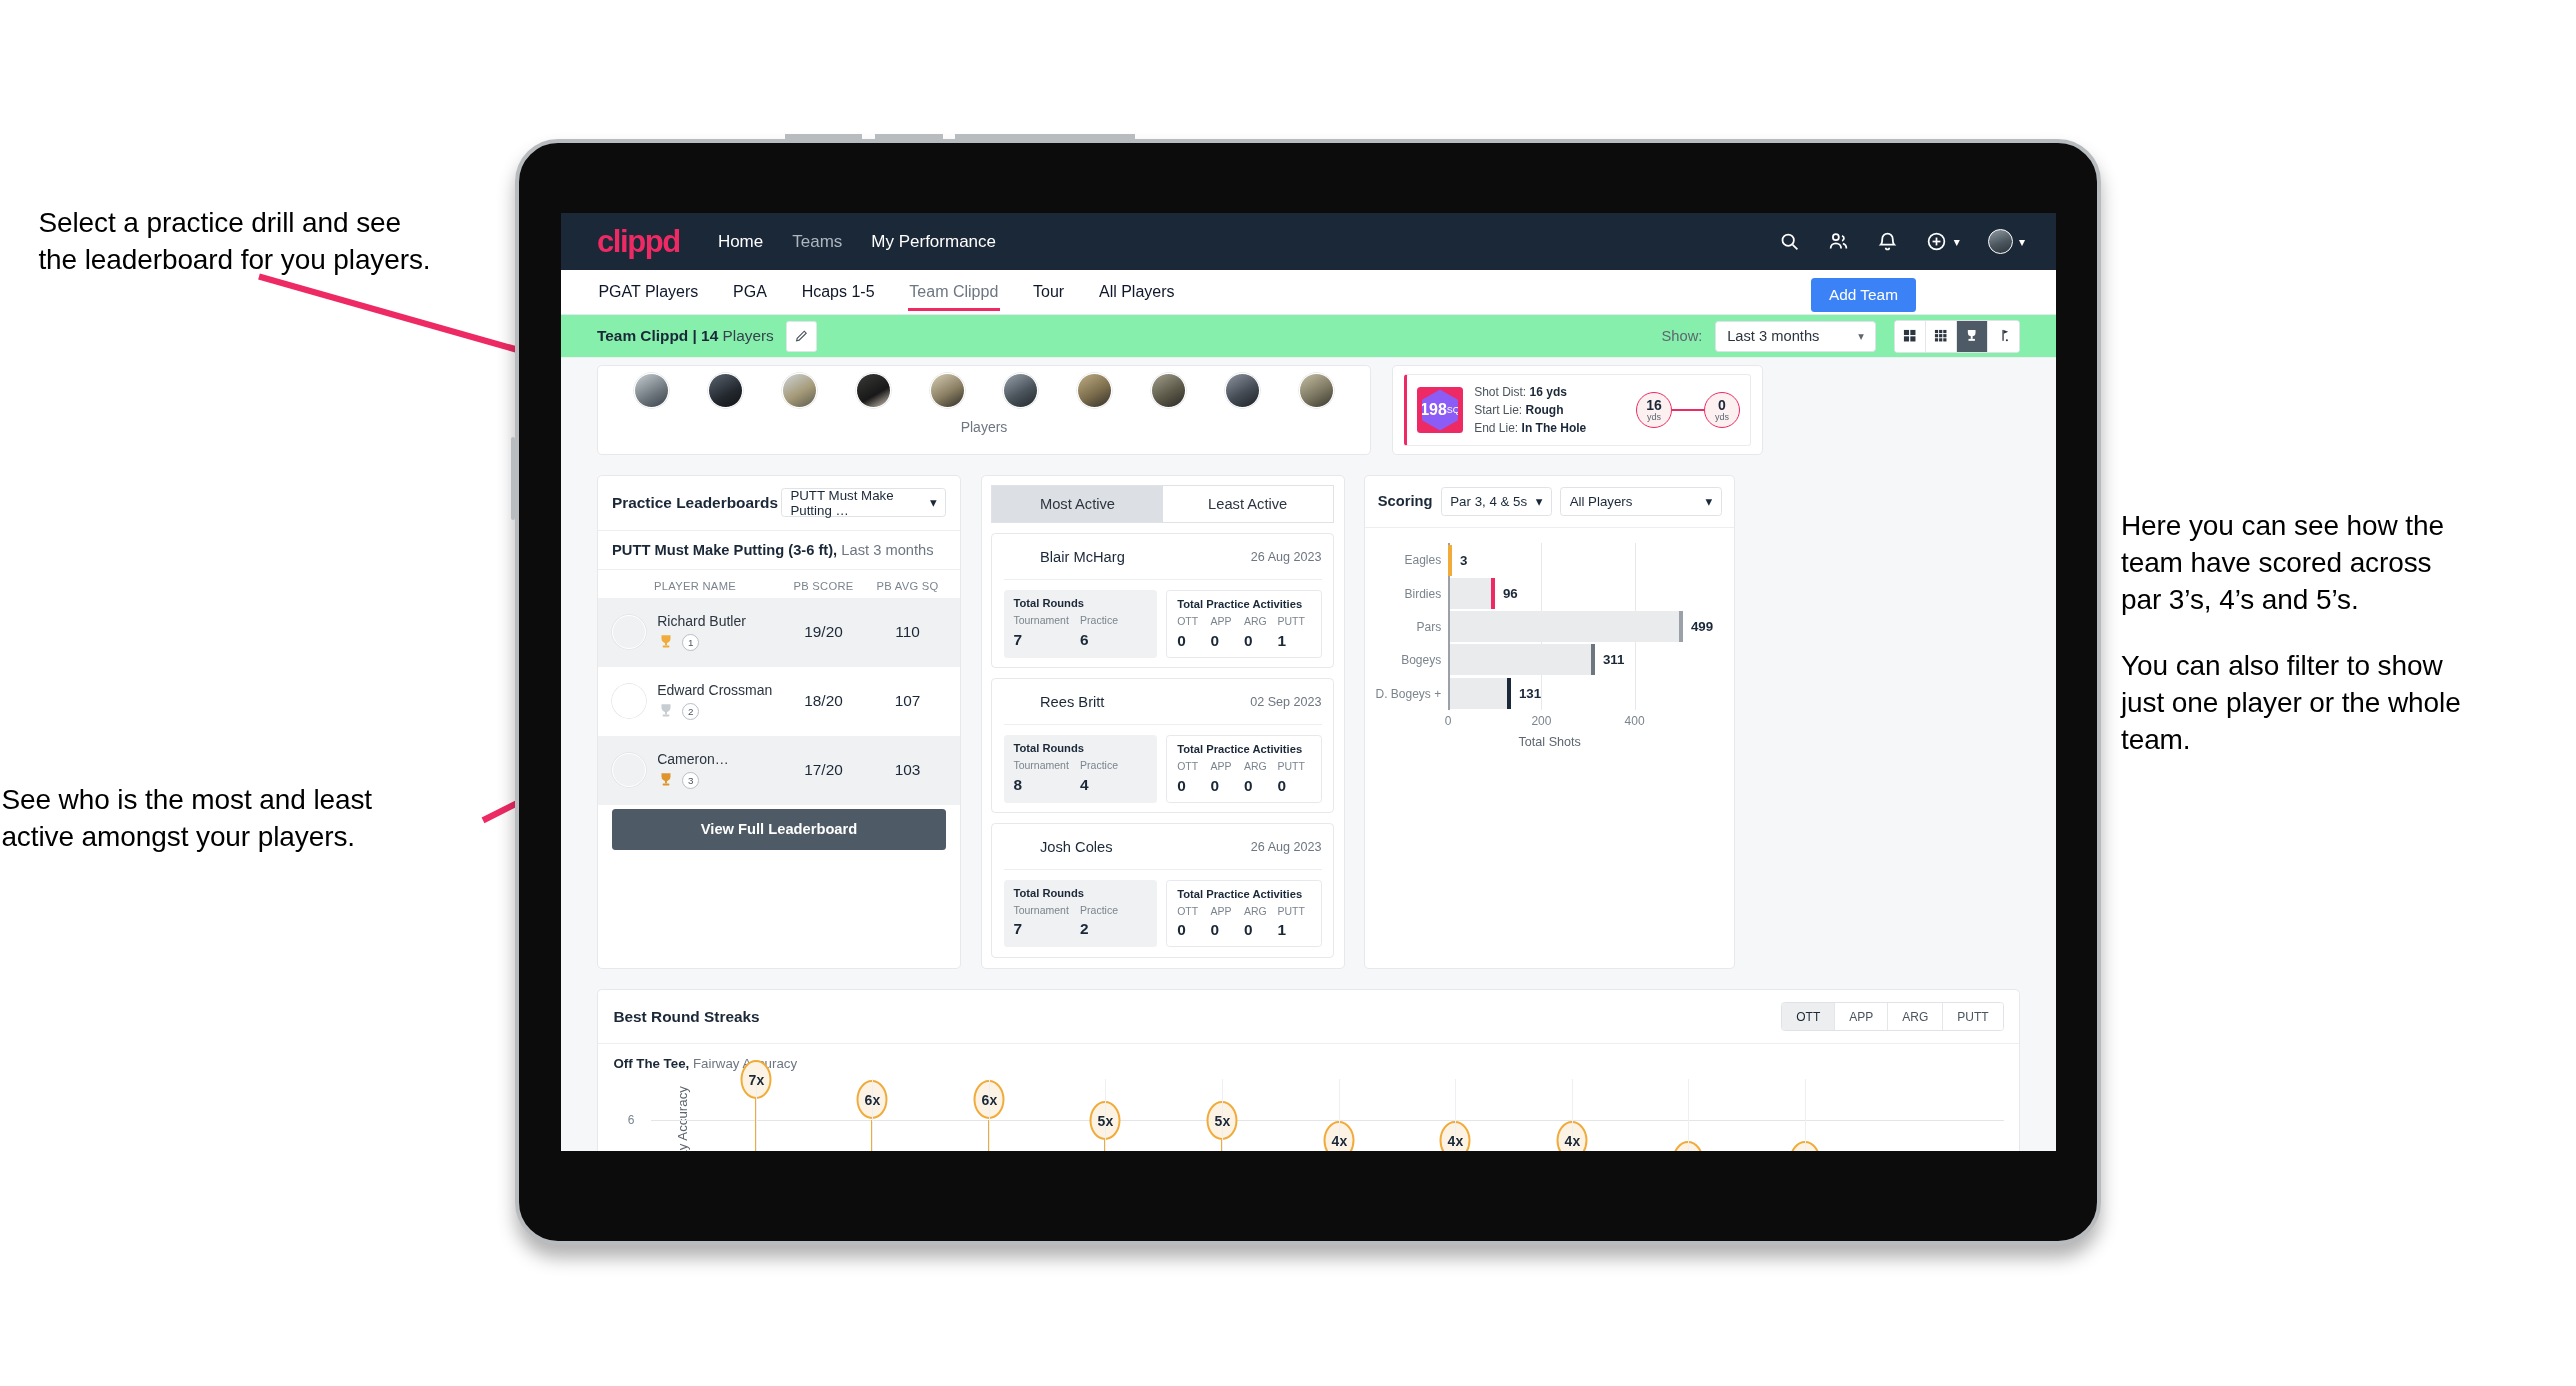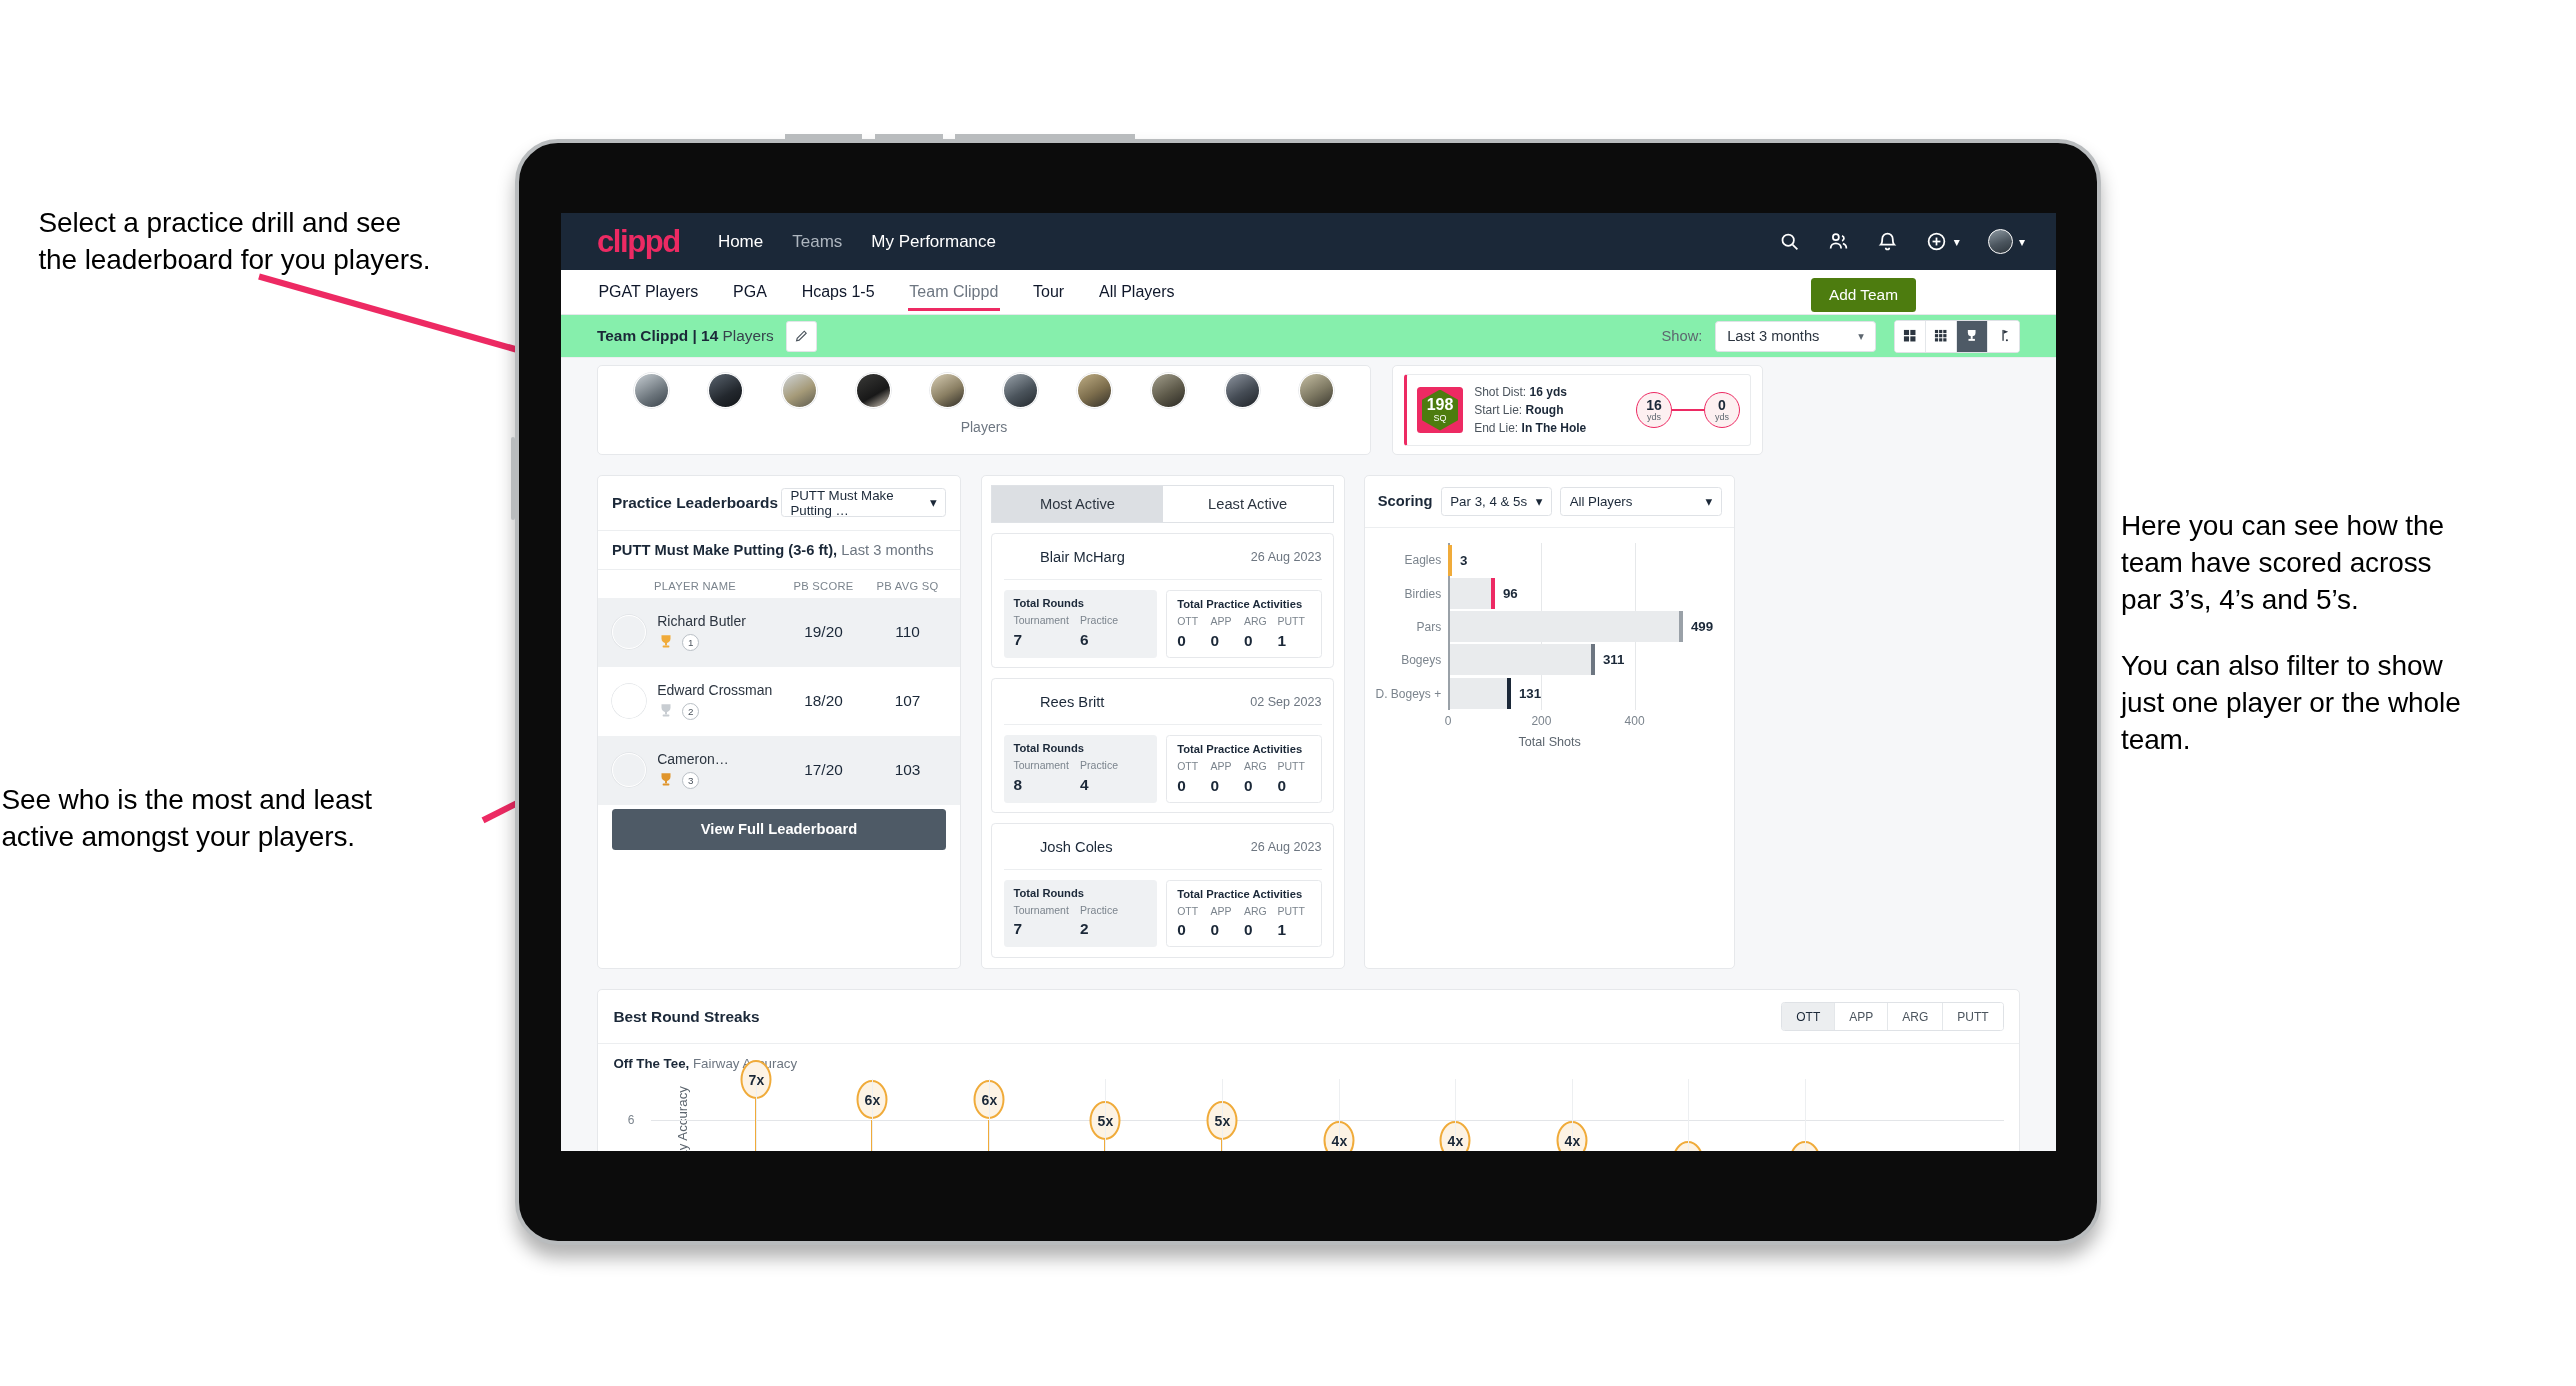--- a/index.html
+++ b/index.html
@@ -94,21 +94,21 @@
     font-size: 16px; color: #0f172a; margin-right: 32px;
     position: relative; padding: 9.8px 1.4px; white-space: nowrap;
   }
   .tab.active { color: #6d7681; }
   .tab.active::after {
     content: ""; position: absolute; left: 0; right: 0; bottom: 0;
     height: 2.8px; background: #ed2a63;
   }
   .addteam {
     position: absolute; right: 140px; top: 8.4px;
-    background: #4d7c0f; color: #fff;
+    background: #3b82f6; color: #fff;
     font-size: 15.4px; padding: 7.7px 18px; border-radius: 3.5px;
     white-space: nowrap;
   }
 
   
   .subhead {
     height: 43px; background: #86efac;
     display: flex; align-items: center; padding: 0 36px;
     border-bottom: 0.7px solid #eceef0;
   }
@@ -167,23 +167,23 @@
     flex:1; display:flex; align-items:center; height: 100%;
     border:0.7px solid #e9ebed; border-left: 3.5px solid #ed2a63; border-radius:3.5px;
     padding: 0 9.8px;
   }
   .sqbadge {
     width: 46px; height: 46px; background: #ed2a63; border-radius: 3.5px;
     display:flex; align-items:center; justify-content:center; flex-direction:column;
     margin-right: 11.2px; flex: none;
   }
   .hexa {
-    width: 36px; height: 41px; background:#4d7c0f;
+    width: 36px; height: 41px; background:#8b5cf6;
     clip-path: polygon(50% 0%, 100% 25%, 100% 75%, 50% 100%, 0% 75%, 0% 25%);
-    display:flex; flex-direction:column; align-items:center; justify-content:center;
+    display:flex; flex-direction:row; align-items:center; justify-content:center;
     color:#fff;
   }
   .hexa .n { font-size: 16px; font-weight: 700; line-height:1; }
   .hexa .s { font-size: 9px; line-height:1; margin-top:1.4px; }
   .shot-lines { font-size: 12px; color:#4b545d; line-height: 1.5; flex:1; }
   .shot-lines b { color:#1b2838; }
   .distvis { display:flex; align-items:center; margin-left: 7px; flex:none; }
   .dcirc {
     width: 36px; height: 36px; border-radius:50%;
     border: 1.4px solid #ed2a63; background:#fdf0f1;

